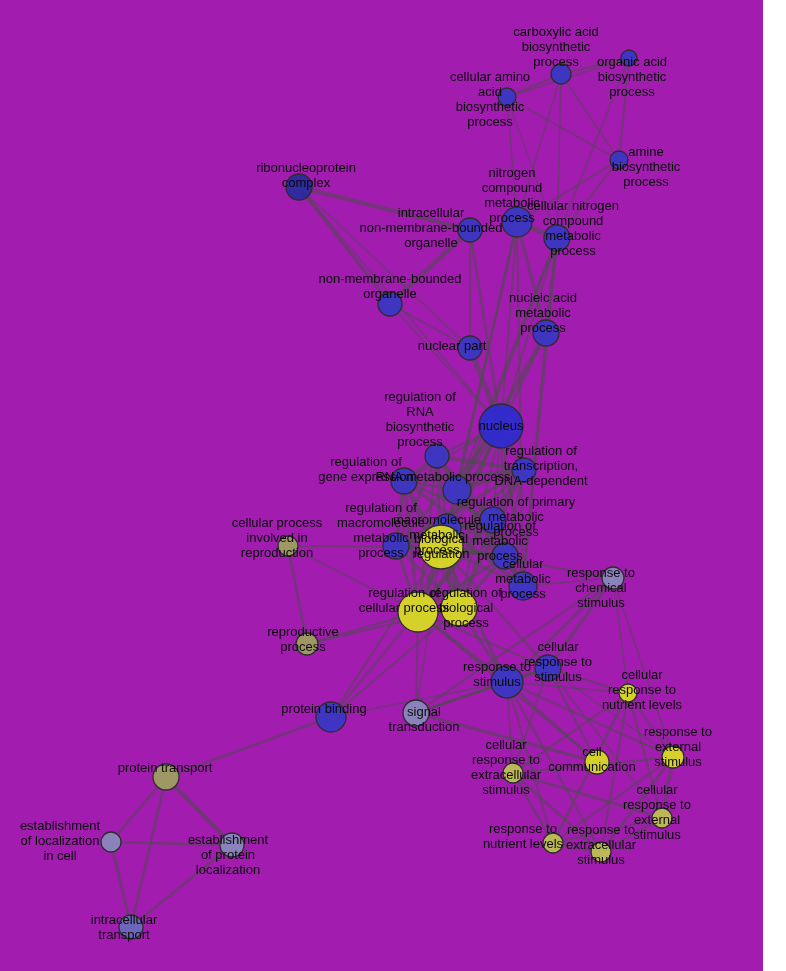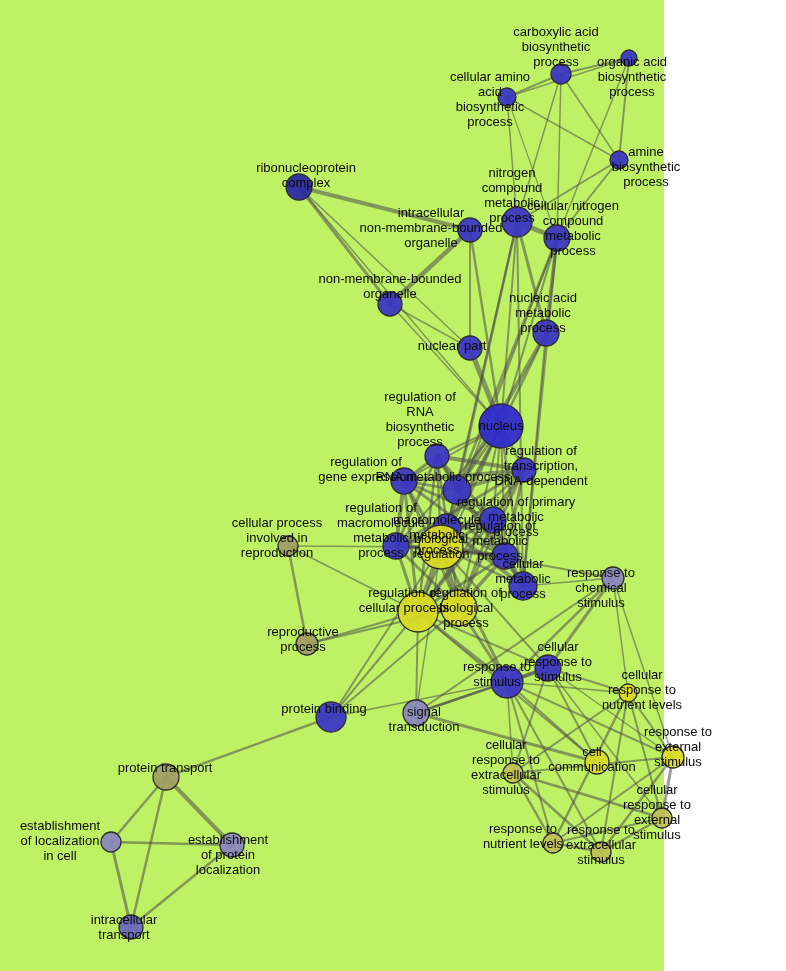--- a/index.html
+++ b/index.html
@@ -5,23 +5,23 @@
   html, body {
     margin: 0;
     padding: 0;
     background: #ffffff;
     width: 786px;
     height: 971px;
     overflow: hidden;
   }
   .figure {
     position: relative;
-    width: 664px;
+    width: 763px;
     height: 971px;
-    background: #bef264;
+    background: #a21caf;
   }
   svg text {
     font-family: "Liberation Sans", sans-serif;
     font-size: 13px;
     fill: #0a0a0a;
   }
   svg circle {
     stroke: #2d2d2d;
     stroke-width: 1.3;
   }

